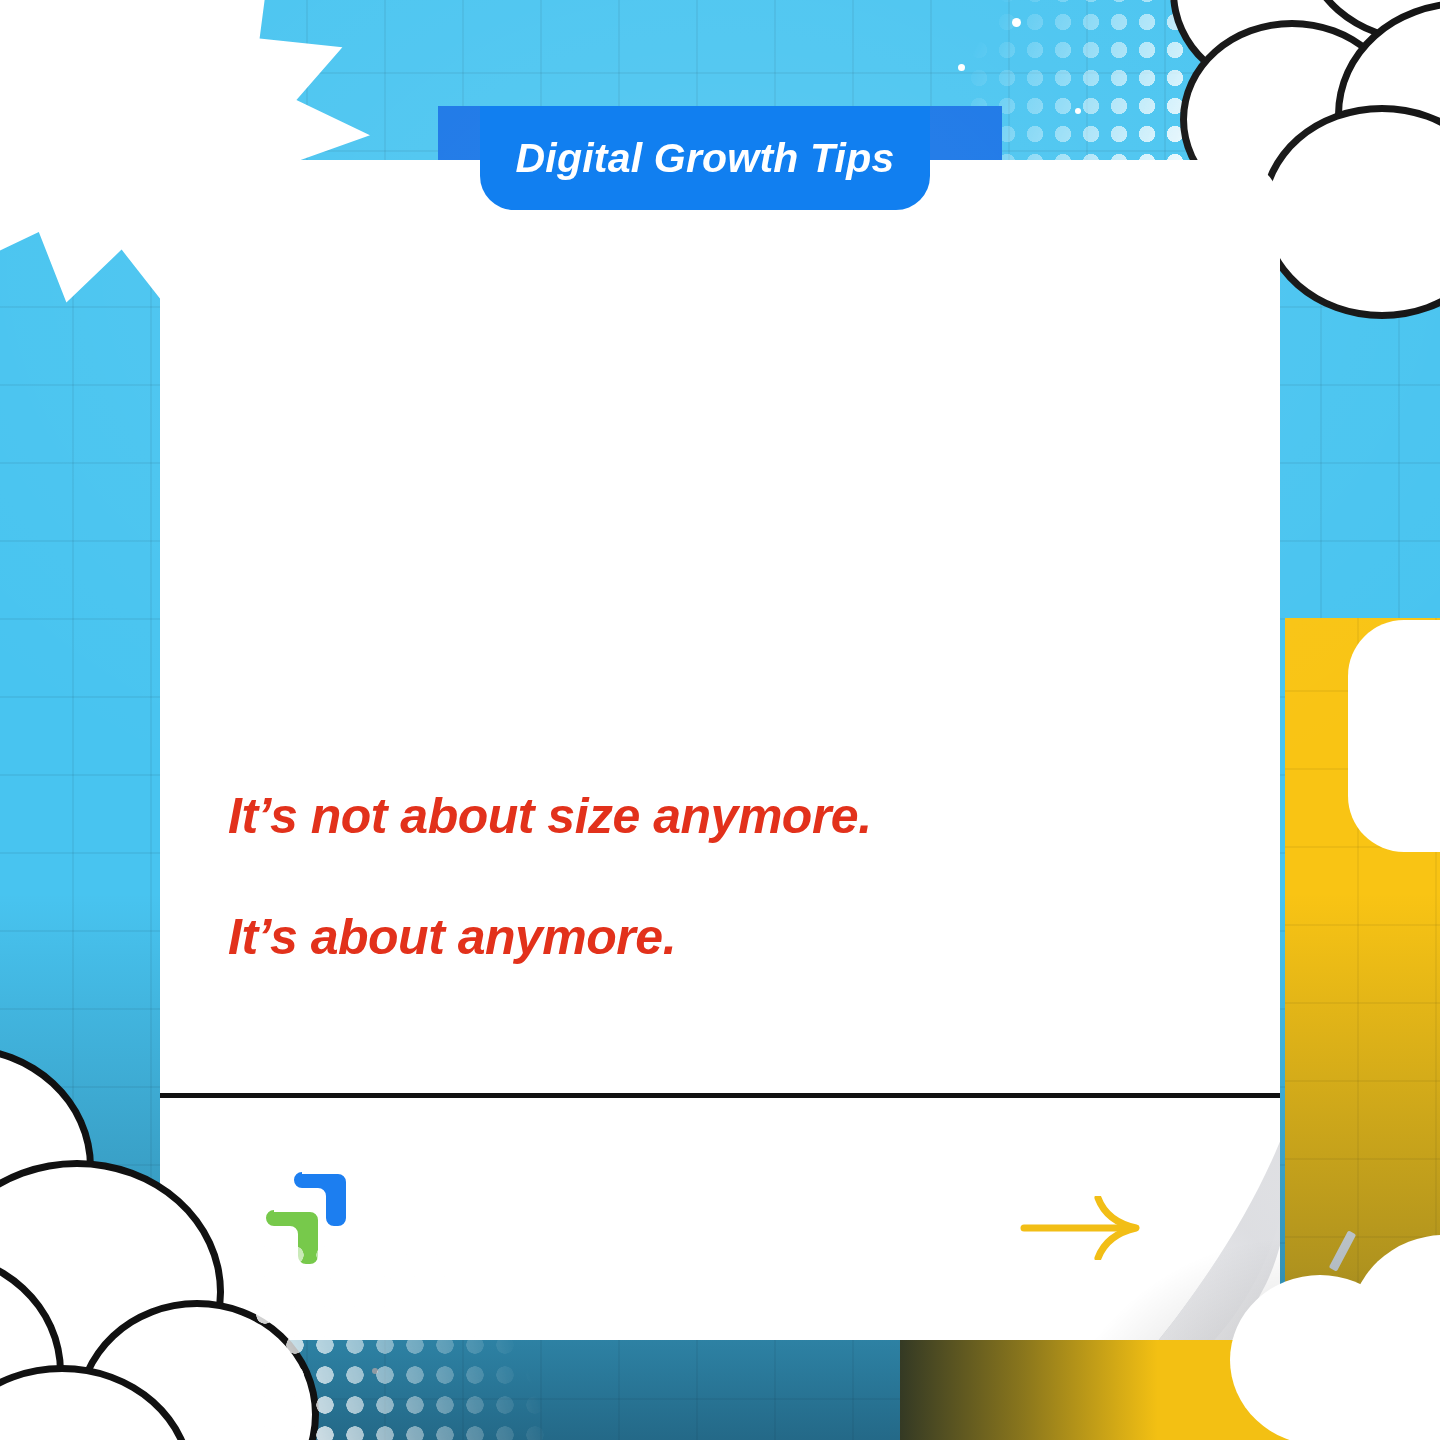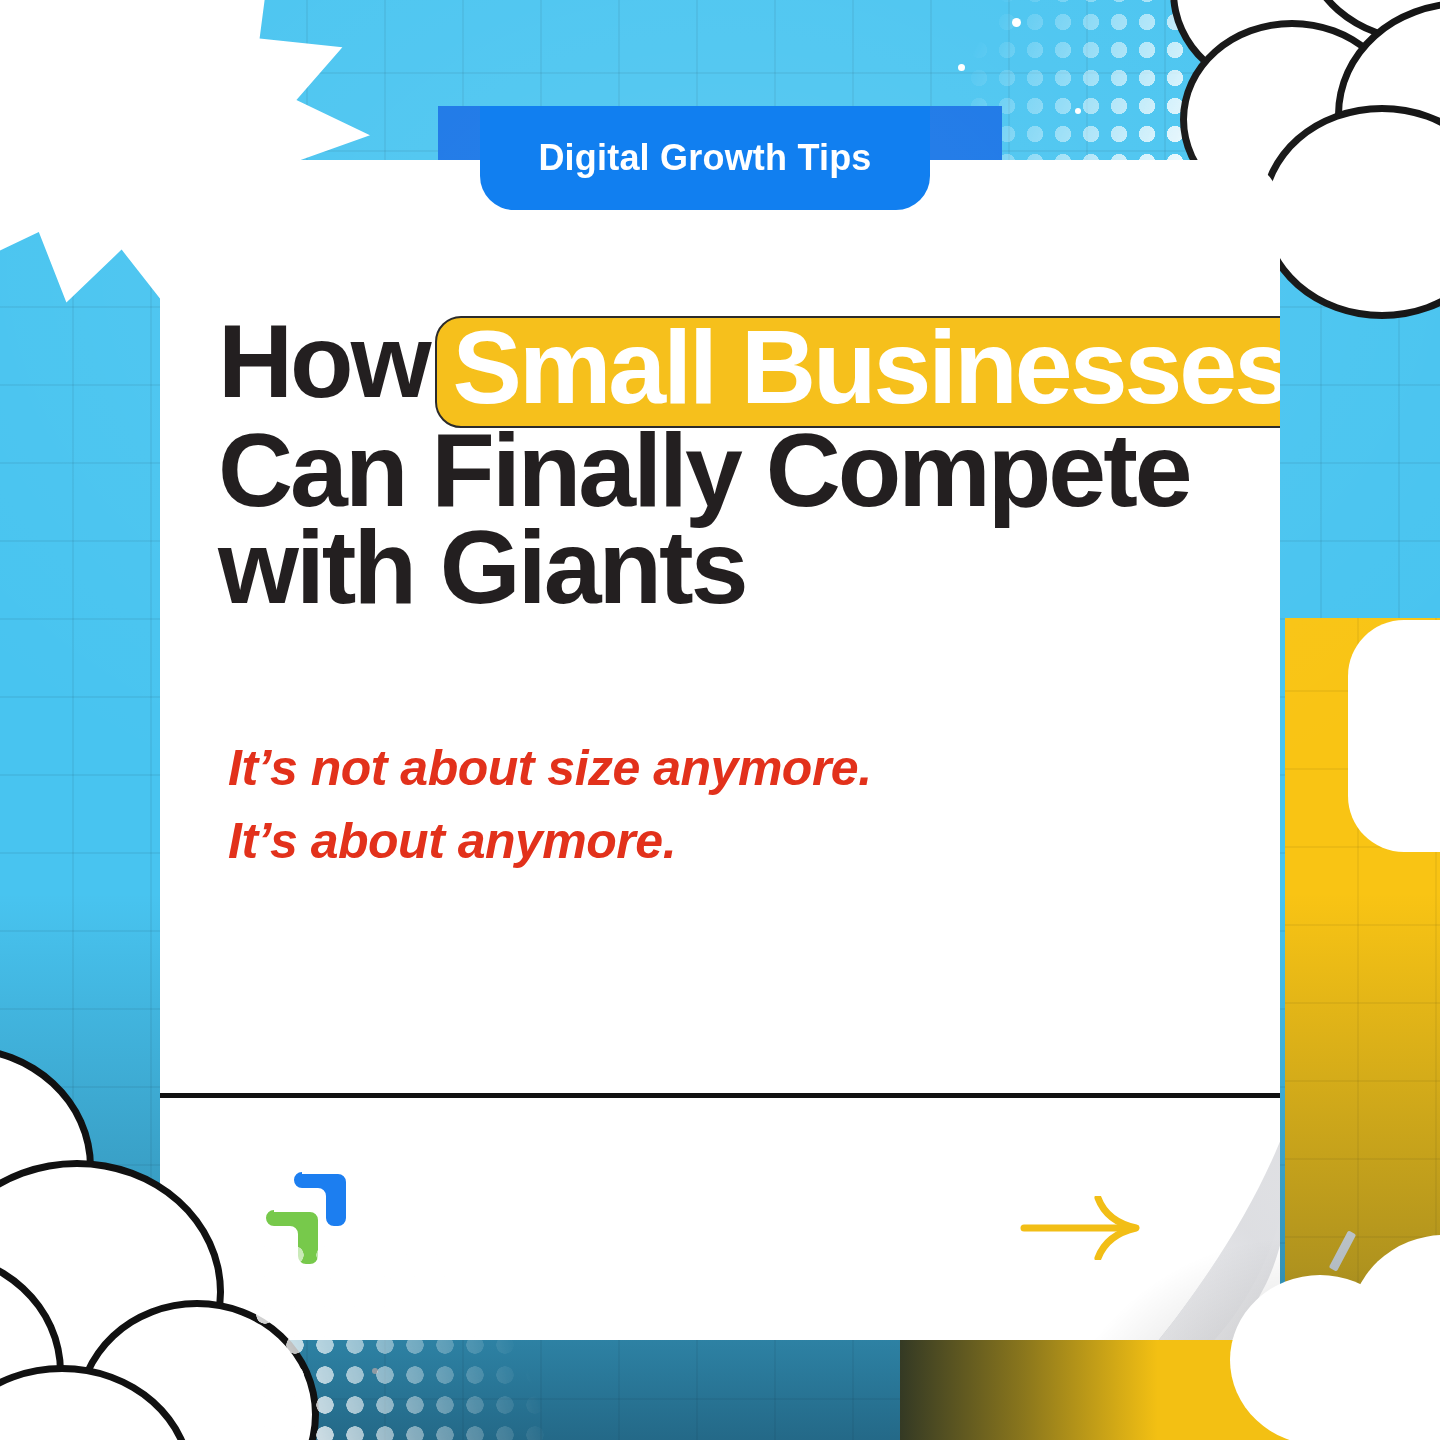--- a/index.html
+++ b/index.html
@@ -133,22 +133,23 @@
   .ribbon-wing.left{left:438px;border-radius:0 0 0 30px;}
   .ribbon-wing.right{left:910px;border-radius:0 0 30px 0;}
   .ribbon{
     position:absolute;left:480px;top:106px;width:450px;height:104px;
     background:#117FF0;border-radius:0 0 34px 34px;
     display:flex;align-items:center;justify-content:center;
     z-index:5;
   }
   .ribbon-label{
     font-family:"Liberation Sans",sans-serif;
-    font-weight:700;font-size:36px;color:#fff;letter-spacing:.2px;
+    font-weight:700;font-size:41px;color:#fff;letter-spacing:.2px;
     white-space:nowrap;
+    font-style:italic;
   }
 
   
   .card{
     position:absolute;left:160px;top:160px;width:1120px;height:1180px;
     background:#fff;border-radius:46px;
     z-index:4;
     overflow:hidden;
   }
 
@@ -176,21 +177,21 @@
   }
 
   .subhead{
     position:absolute;left:68px;top:572px;width:900px;
     font-family:"Liberation Sans",sans-serif;
     font-style:italic;font-weight:700;
     font-size:50px;line-height:1.45;
     color:#E2311B;
     letter-spacing:-.5px;
   }
-  .sub-line{display:block;white-space:nowrap;}
+  .sub-line{display:block;white-space:nowrap;margin-top:48px;}
 
   .divider{
     position:absolute;left:0px;top:933px;width:1120px;height:5px;background:#111;
   }
 
   
   .footer{
     position:absolute;left:0;top:938px;width:1120px;height:242px;
   }
   .logo{
@@ -260,25 +261,20 @@
   </div>
 
   <div class="ribbon-wing left"></div>
   <div class="ribbon-wing right"></div>
   <div class="ribbon">
     <span class="ribbon-label">Digital Growth Tips</span>
   </div>
 
   <div class="card">
 
-    <div class="headline">
-      <span class="hl-line"><span>How</span><span class="hl-hi">Small Businesses</span></span>
-      <span class="hl-line">Can Finally Compete</span>
-      <span class="hl-line">with Giants</span>
-    </div>
 
     <div class="subhead">
       <span class="sub-line">It’s not about size anymore.</span>
       <span class="sub-line">It’s about anymore.</span>
     </div>
 
     <div class="divider"></div>
 
     <div class="footer">
 

